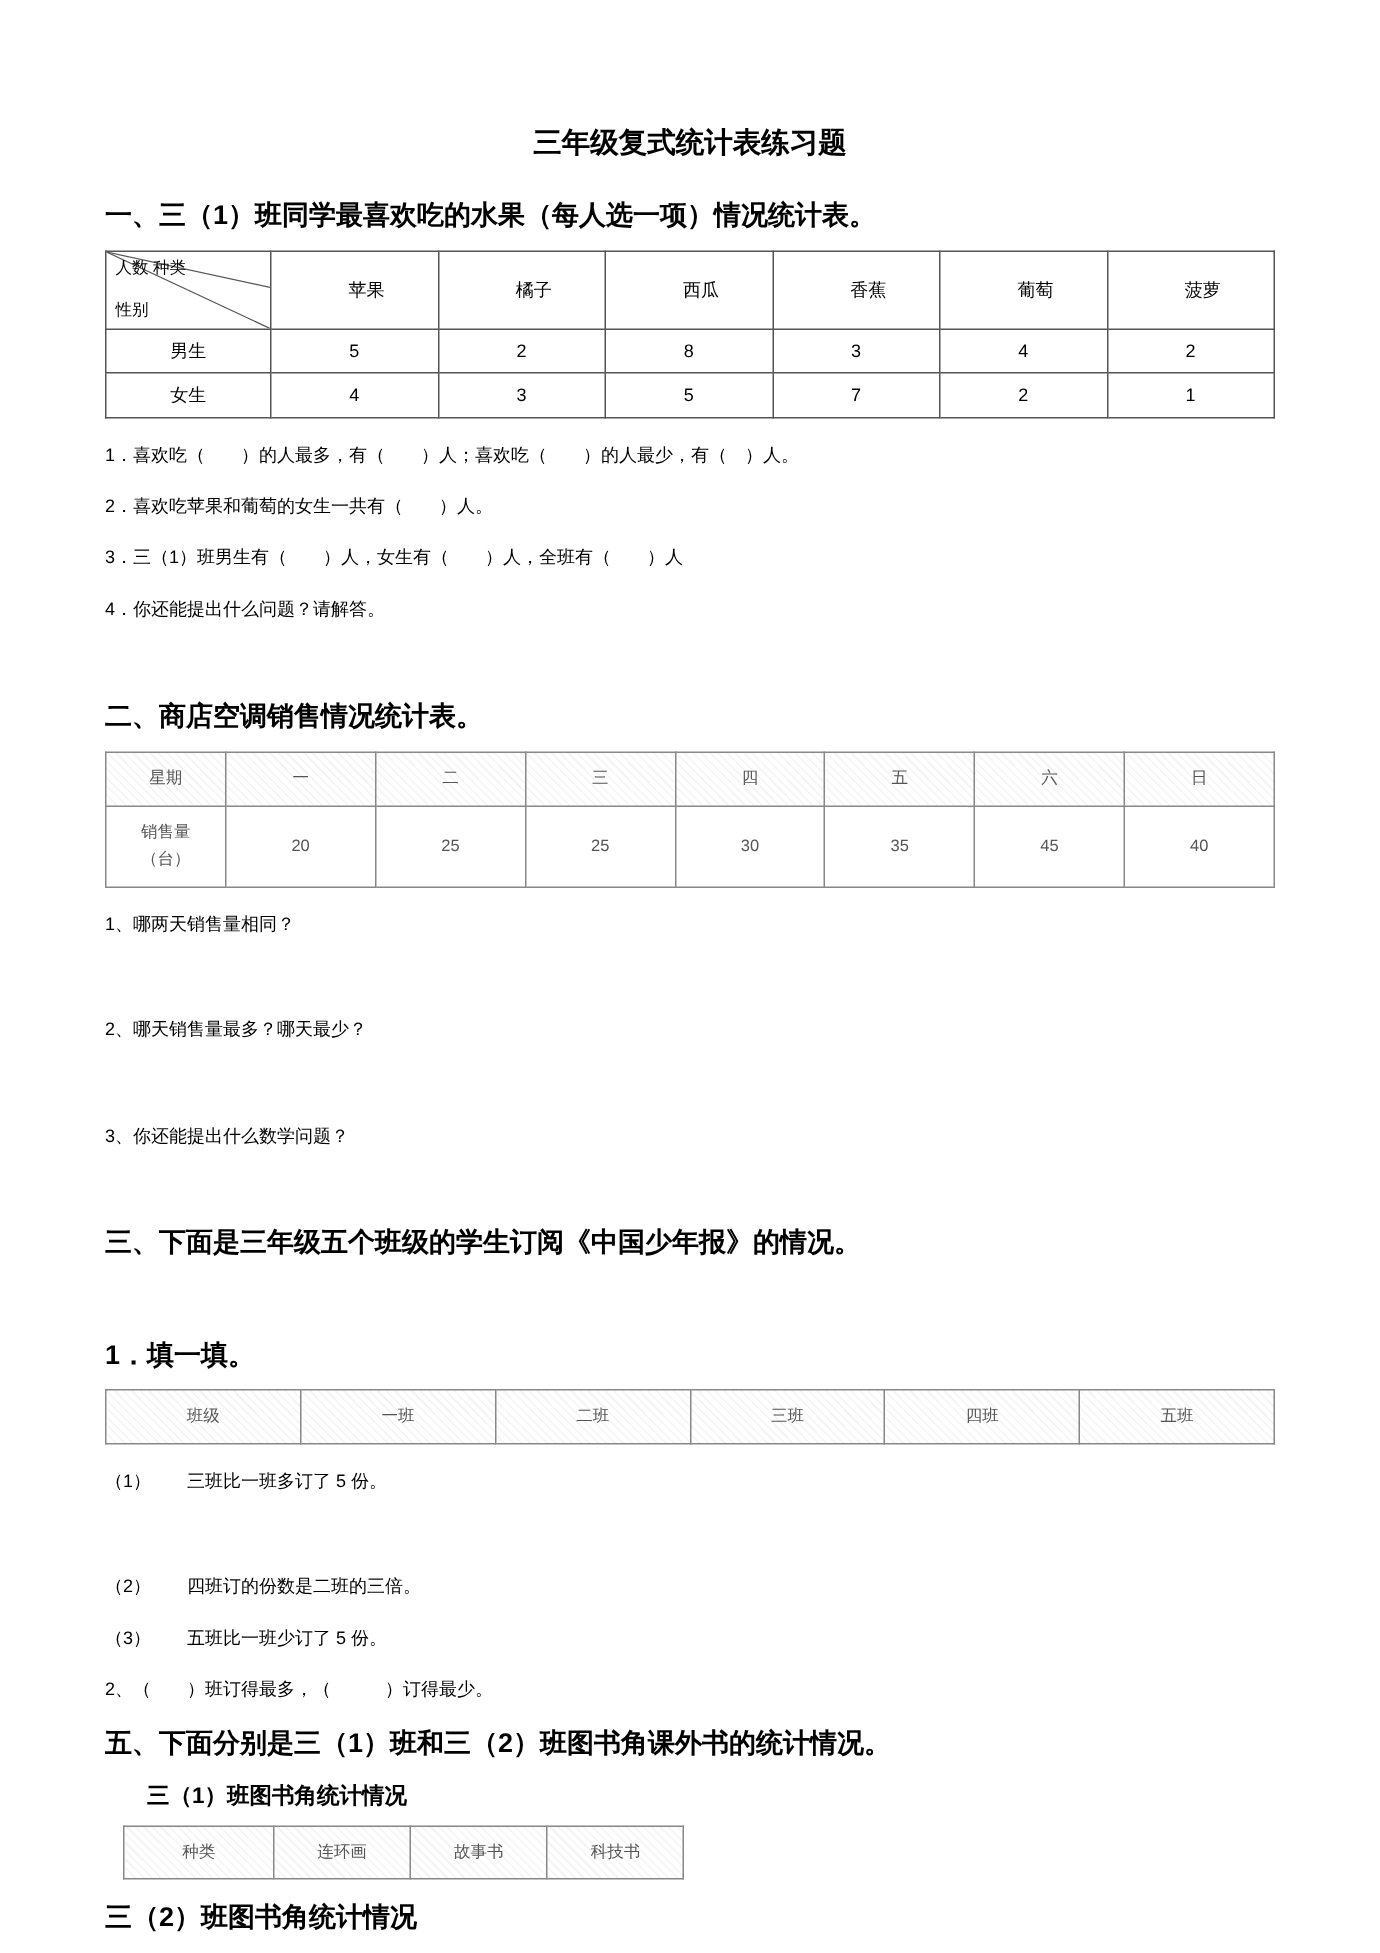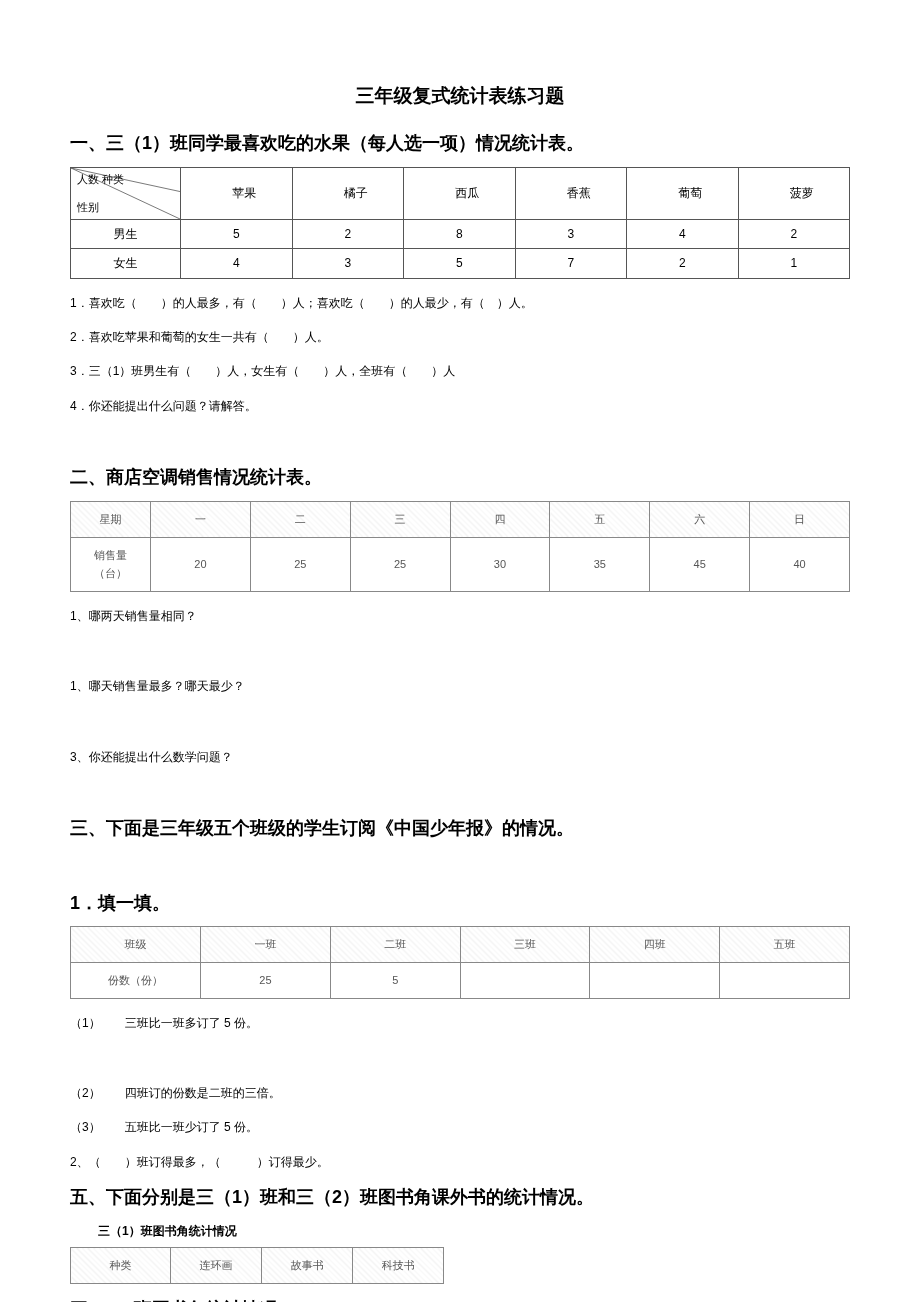--- a/index.html
+++ b/index.html
@@ -18,21 +18,21 @@
       font-size: 19px;
       margin-bottom: 16px;
     }
     .heading {
       font-weight: bold;
       font-size: 18px;
       margin: 10px 0 8px 0;
     }
     .sub-heading {
       font-weight: bold;
-      font-size: 12px;
+      font-size: 15px;
       margin: 8px 0 6px 28px;
     }
     table {
       border-collapse: collapse;
       width: 100%;
       margin-bottom: 10px;
     }
     table.fruit td, table.fruit th {
       border: 1px solid #555;
       text-align: center;
@@ -48,21 +48,21 @@
       border: 1px solid #888;
       padding: 8px 10px;
       font-size: 11px;
       color: #555;
       text-align: center;
       font-weight: normal;
     }
     table.ac tr.hatch td, table.sub tr.hatch td, table.book tr.hatch td {
       background: repeating-linear-gradient(45deg, #f3f3f3 0, #f3f3f3 1px, #fff 1px, #fff 4px);
     }
-    table.book { width: 48%; }
+    table.book { width: 48%; margin-left: 12px; }
     .question {
       font-weight: normal;
       font-size: 12px;
       margin: 14px 0 10px 0;
     }
     .spacer-md { height: 26px; }
     .diag-cell {
       position: relative;
       height: 52px;
       padding: 0 !important;
@@ -148,46 +148,38 @@
     <td>25</td>
     <td>30</td>
     <td>35</td>
     <td>45</td>
     <td>40</td>
   </tr>
 </tbody>
   </table>
 <div class="question">1、哪两天销售量相同？</div>
 <div class="spacer-md"></div>
-<div class="question">1、哪天销售量最多？哪天最少？</div>
+<div class="question">2、哪天销售量最多？哪天最少？</div>
 <div class="spacer-md"></div>
 <div class="question">3、你还能提出什么数学问题？</div>
 <div class="spacer-md"></div>
 
 <div class="heading">三、下面是三年级五个班级的学生订阅《中国少年报》的情况。</div>
 <div class="spacer-md"></div>
 <div class="heading">1．填一填。</div>
 <table class="sub">
   <tbody>
       <tr class="hatch">
     <td style="width:130px">班级</td>
     <td>一班</td>
     <td>二班</td>
     <td>三班</td>
     <td>四班</td>
     <td>五班</td>
   </tr>
-  <tr>
-    <td>份数（份）</td>
-    <td>25</td>
-    <td>5</td>
-    <td></td>
-    <td></td>
-    <td></td>
-  </tr>
 </tbody>
   </table>
 <div class="question">（1）　　三班比一班多订了 5 份。</div>
 <div class="spacer-md"></div>
 <div class="question">（2）　　四班订的份数是二班的三倍。</div>
 <div class="question">（3）　　五班比一班少订了 5 份。</div>
 <div class="question">2、（　　）班订得最多，（　　　）订得最少。</div>
 
 <div class="heading">五、下面分别是三（1）班和三（2）班图书角课外书的统计情况。</div>
 <div class="sub-heading">三（1）班图书角统计情况</div>

